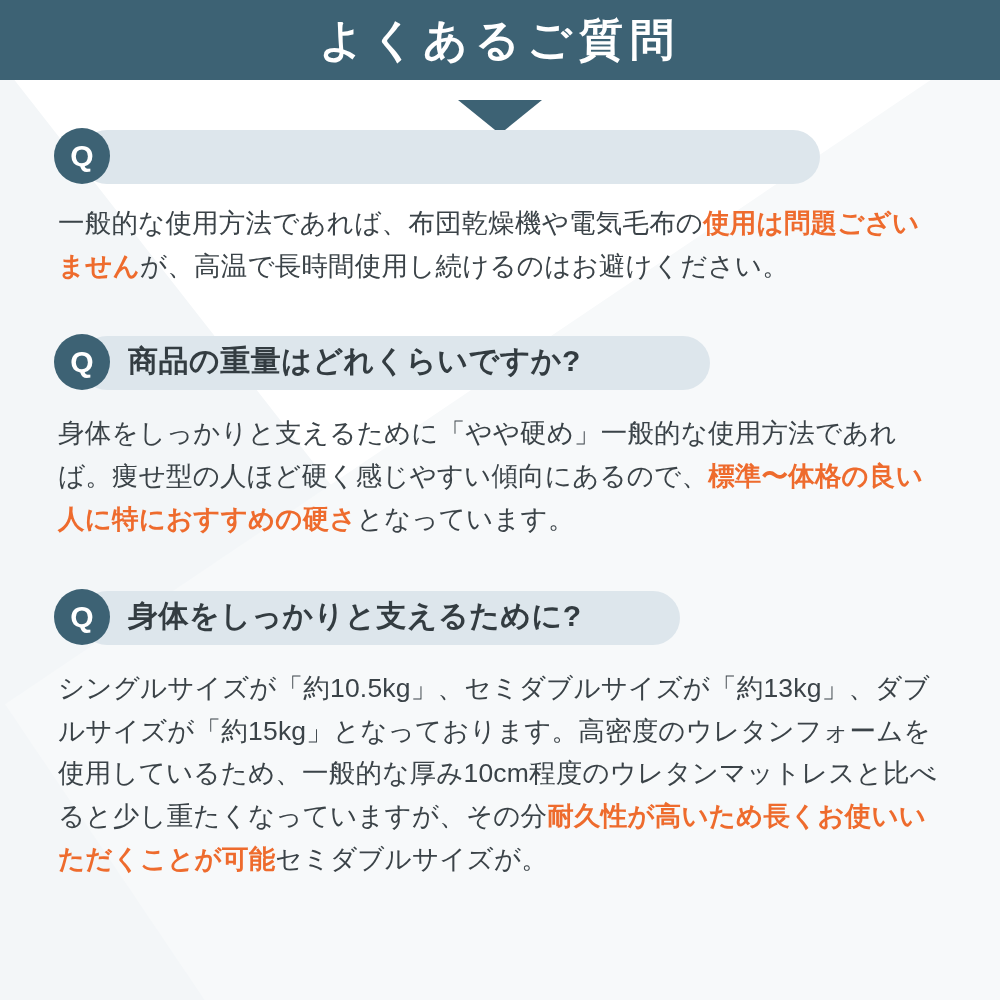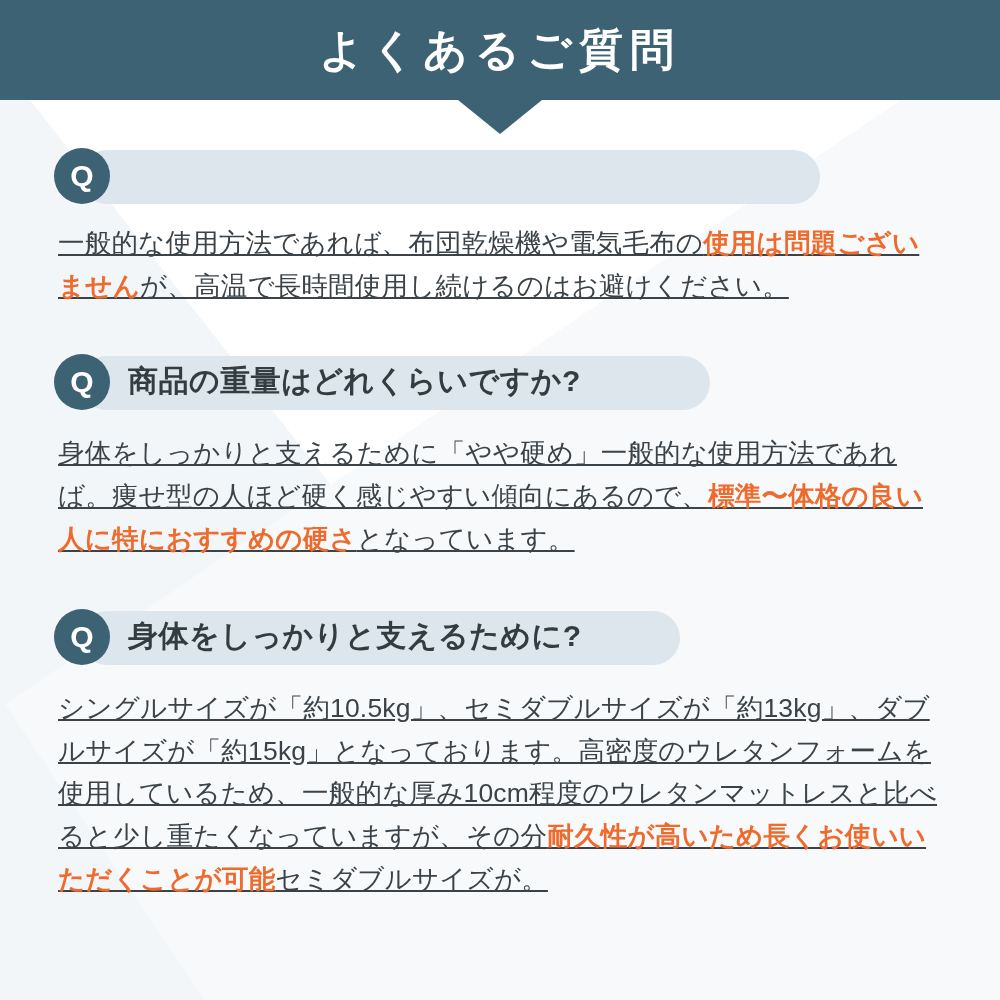--- a/index.html
+++ b/index.html
@@ -45,21 +45,21 @@
     position: relative;
     z-index: 1;
     width: 1000px;
     height: 1000px;
   }
 
   
   .header {
     position: relative;
     background: #3d6274;
-    height: 100px;
+    height: 80px;
     width: 100%;
     display: flex;
     align-items: center;
     justify-content: center;
   }
   .header-title {
     color: #ffffff;
     font-size: 44px;
     font-weight: bold;
     letter-spacing: 7px;
@@ -126,21 +126,20 @@
     letter-spacing: 0.5px;
     white-space: nowrap;
   }
 
   .answer {
     font-size: 26.5px;
     line-height: 1.62;
     color: #3b4348;
     letter-spacing: 0.2px;
     margin-left: 4px;
-    text-decoration: underline;
   }
   .hl {
     color: #ee6b2d;
     font-weight: bold;
   }
 
   .faq-1 .q-pill { width: 740px; }
   .faq-2 .q-pill { width: 630px; }
   .faq-3 .q-pill { width: 600px; }
 

